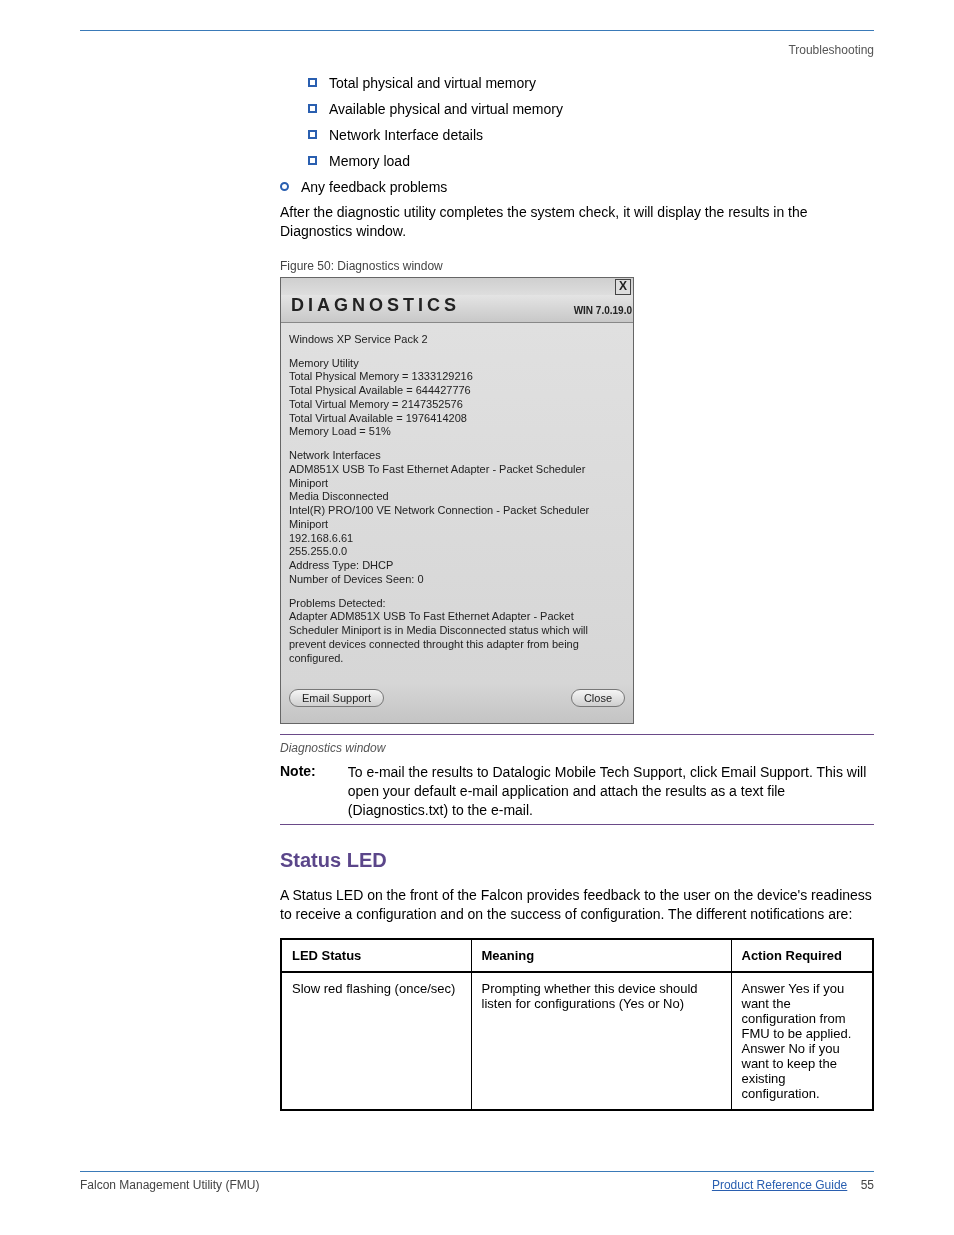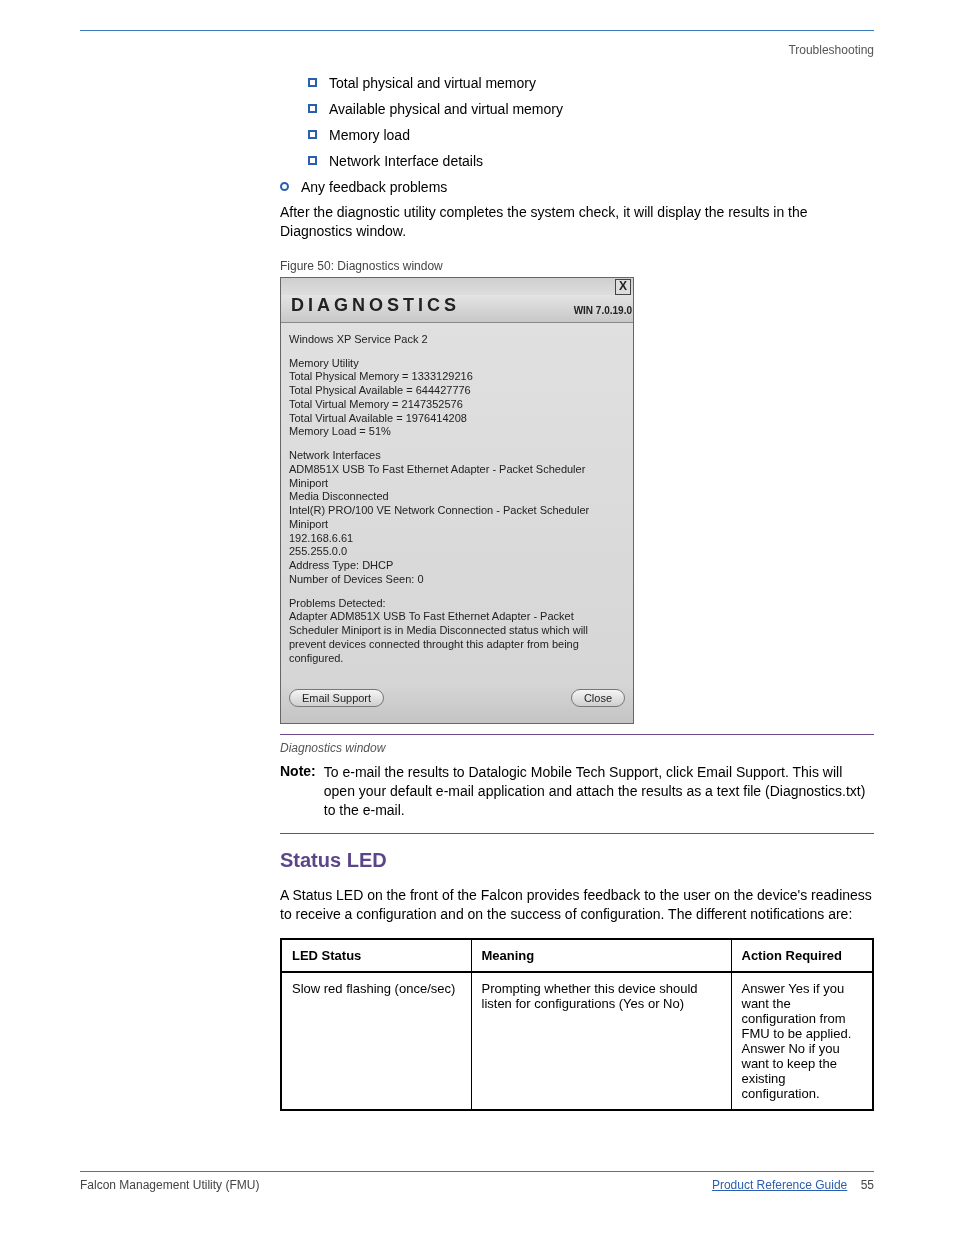--- a/index.html
+++ b/index.html
@@ -140,30 +140,30 @@
   .caption-rule { border: none; border-top: 1px solid #6a4a88; margin: 0; }
   .caption-label {
     font-style: italic;
     font-size: 12px;
     color: #555;
     margin: 6px 0 8px 0;
   }
   .note-row {
     display: flex;
     align-items: flex-start;
-    gap: 8px;
-    margin-bottom: 13px;
+    gap: 32px;
+    margin-bottom: 4px;
   }
   .note-key { font-weight: bold; font-size: 14px; }
   .note-text { font-size: 14px; line-height: 1.35; }
   
   .section-heading {
     font-size: 20px;
     color: #5b468a;
-    margin: 15px 0 10px 0;
+    margin: 24px 0 10px 0;
   }
   .section-para {
     font-size: 14px;
     line-height: 1.35;
     margin-bottom: 14px;
   }
   
   .led-table {
     width: 100%;
     border-collapse: collapse;
@@ -207,25 +207,25 @@
       <div class="sub-bullet">
         <span class="square-bullet"></span>
         <span>Total physical and virtual memory</span>
       </div>
       <div class="sub-bullet">
         <span class="square-bullet"></span>
         <span>Available physical and virtual memory</span>
       </div>
       <div class="sub-bullet">
         <span class="square-bullet"></span>
-        <span>Memory load</span>
+        <span>Network Interface details</span>
       </div>
       <div class="sub-bullet">
         <span class="square-bullet"></span>
-        <span>Network Interface details</span>
+        <span>Memory load</span>
       </div>
     </div>
     <div class="circle-bullet-row">
       <span class="circle-bullet"></span>
       <span>Any feedback problems</span>
     </div>
 
     <p class="body-para">After the diagnostic utility completes the system check, it will display the results in the Diagnostics window.</p>
 
     <div class="figure-label">Figure 50: Diagnostics window</div>

